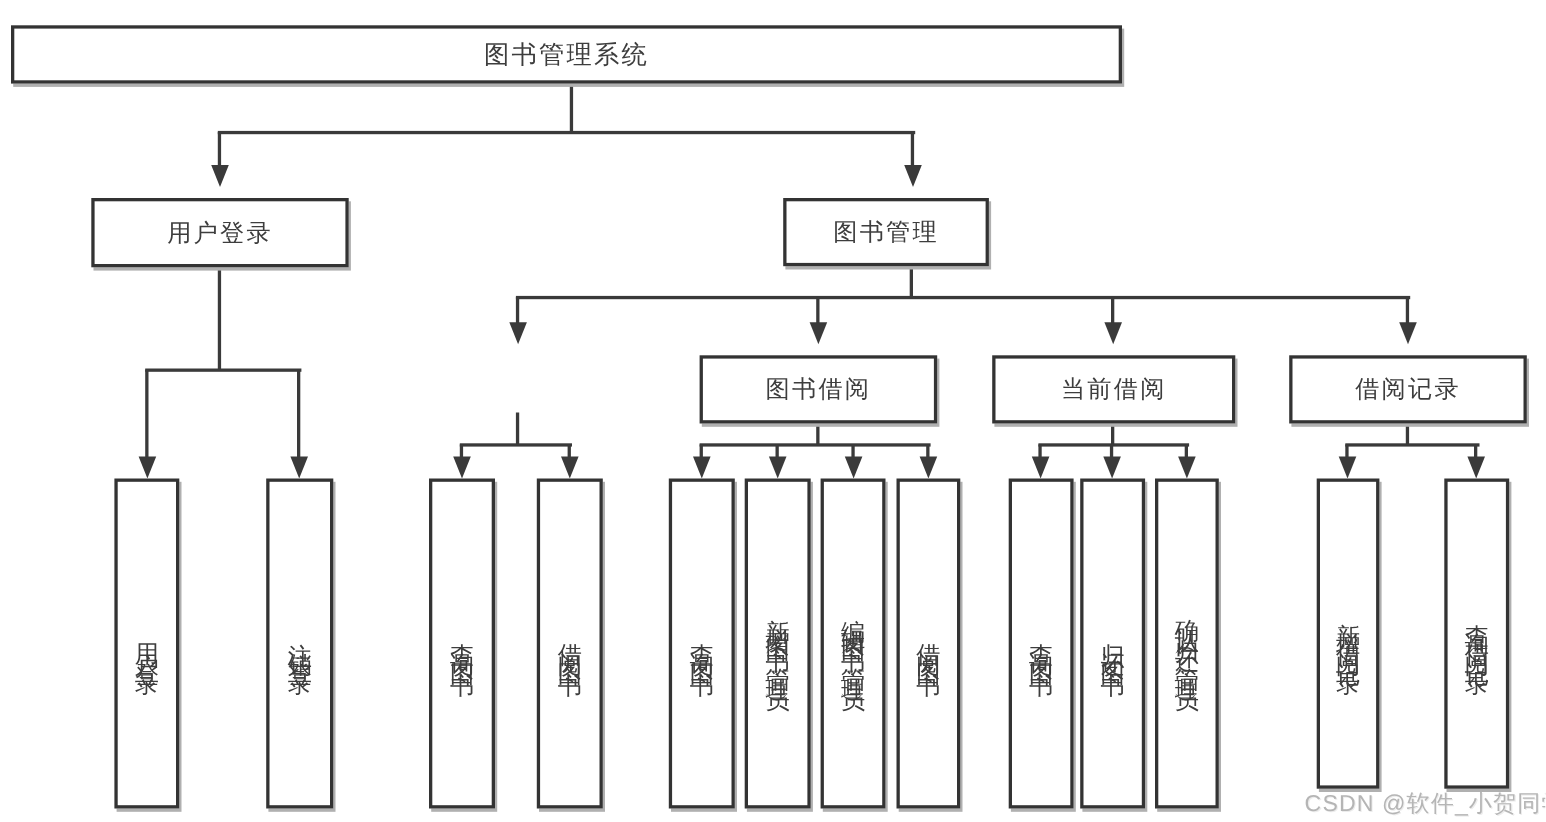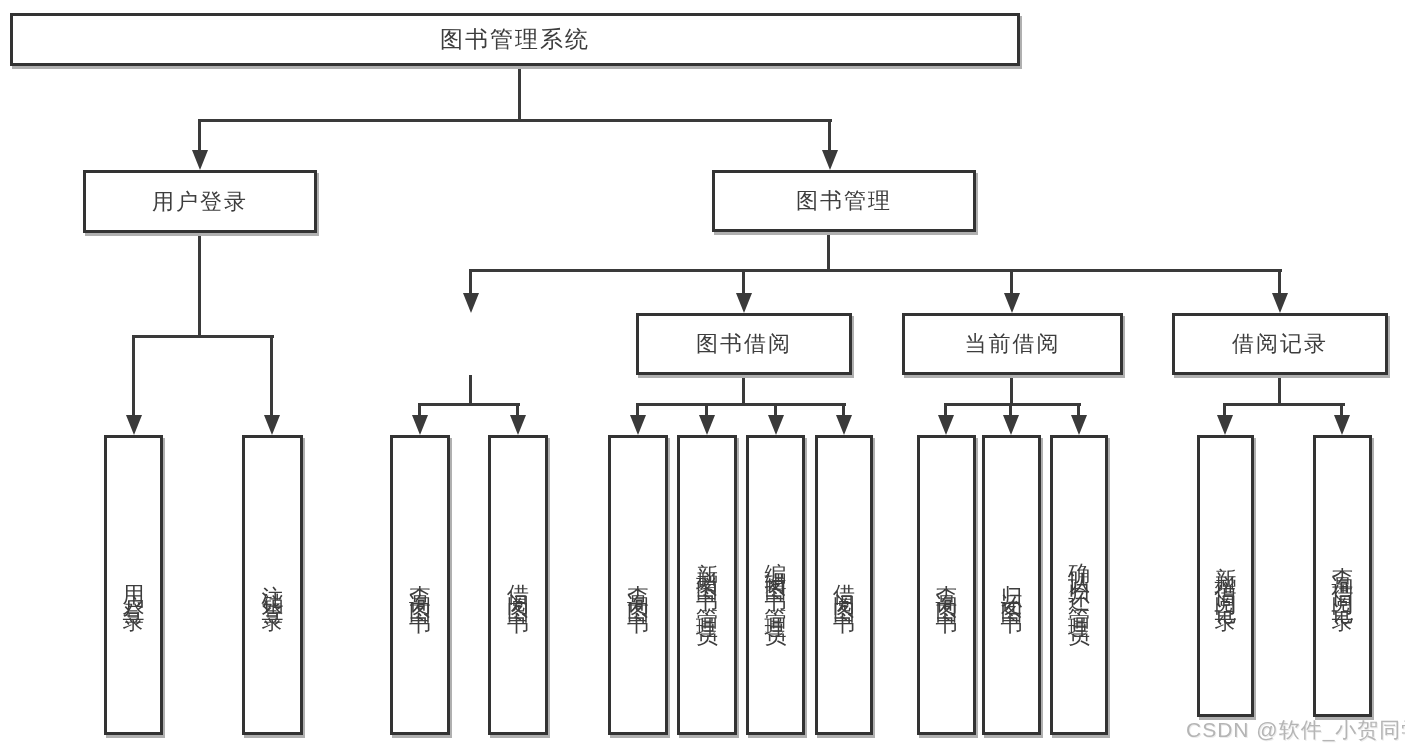--- a/index.html
+++ b/index.html
@@ -16,21 +16,21 @@
     position: absolute;
     background: #ffffff;
     border: 3px solid #333333;
     box-shadow: 2px 3px 0 #b0b0b0;
     display: flex;
     align-items: center;
     justify-content: center;
     box-sizing: border-box;
     color: #3d3d3d;
   }
-  .hnode { font-size: 22px; letter-spacing: 2px; }
+  .hnode { font-size: 22px; letter-spacing: 2px; margin-top: 10px; }
   .hnode.root { font-size: 23px; }
   .vnode { font-size: 22px; }
   .vnode .vtext {
     writing-mode: vertical-rl;
     text-orientation: mixed;
     letter-spacing: 9px;
     line-height: 1;
     white-space: nowrap;
   }
   
@@ -120,21 +120,21 @@
   <div class="arrow" style="left:1334px;top:415px;"></div>
 
   <div class="node hnode root" style="left:10px;top:13px;width:1010px;height:53px;">
     <span>图书管理系统</span>
   </div>
 
   <div class="node hnode" style="left:83px;top:170px;width:234px;height:63px;">
     <span>用户登录</span>
   </div>
 
-  <div class="node hnode" style="left:712px;top:170px;width:264px;height:62px;">
+  <div class="node hnode" style="left:712px;top:170px;width:187px;height:62px;">
     <span>图书管理</span>
   </div>
 
 
   <div class="node hnode" style="left:636px;top:313px;width:216px;height:62px;">
     <span>图书借阅</span>
   </div>
 
   <div class="node hnode" style="left:902px;top:313px;width:221px;height:62px;">
     <span>当前借阅</span>

